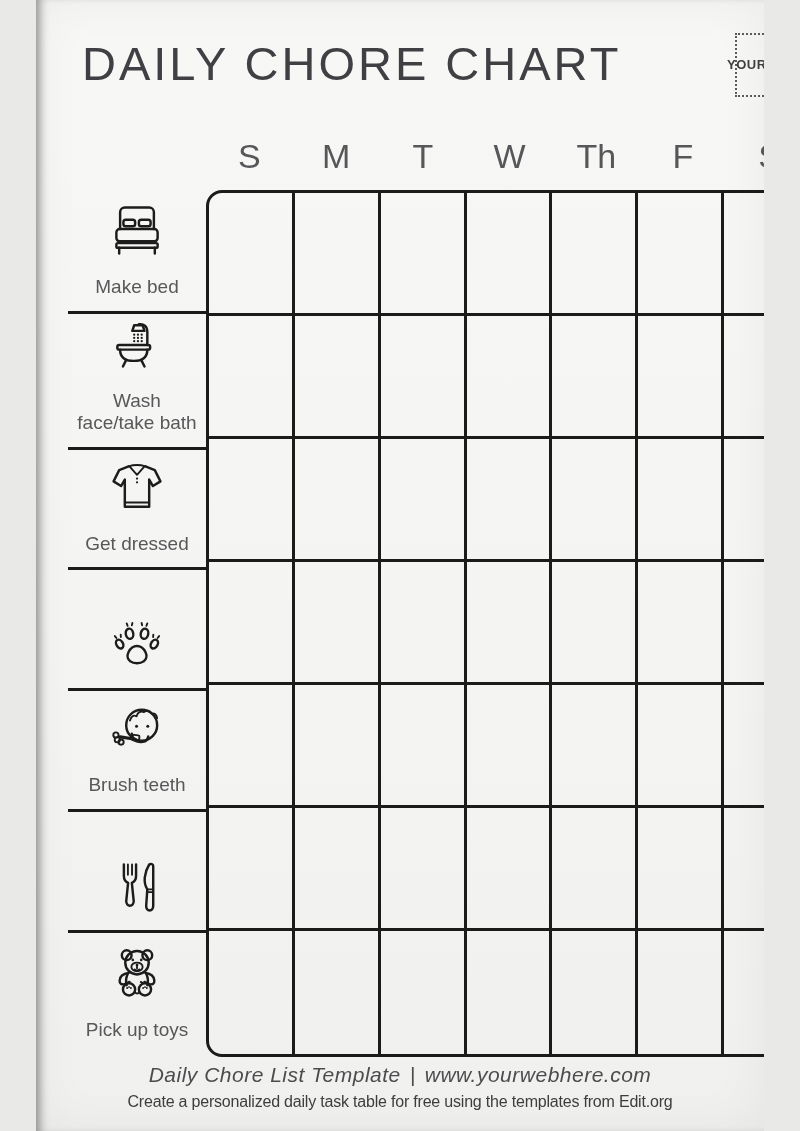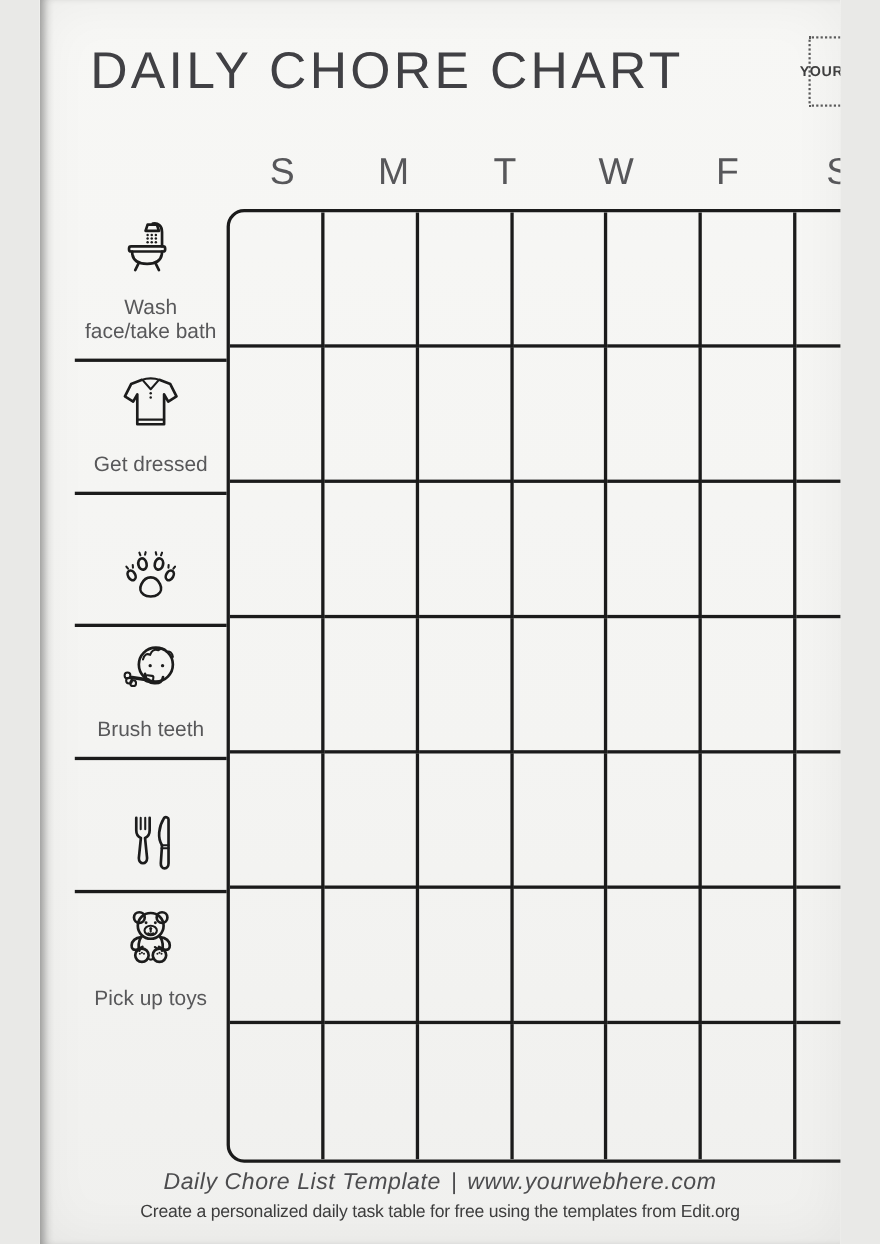--- a/index.html
+++ b/index.html
@@ -85,25 +85,37 @@
   <div class="logo-box">
     <span>YOUR</span>
     <span>LOGO</span>
   </div>
 
   <div class="day-header">
       <div class="day-cell">S</div>
       <div class="day-cell">M</div>
       <div class="day-cell">T</div>
       <div class="day-cell">W</div>
+      <div class="day-cell">Th</div>
       <div class="day-cell">F</div>
       <div class="day-cell">S</div>
     </div>
 
   <div class="labels-col">
+      <div class="label-cell">
+        <span class="chore-icon"><svg viewBox="0 0 64 64">
+    <path d="M14 31 V13 a5 5 0 0 1 5-5 h26 a5 5 0 0 1 5 5 v18"></path>
+    <rect x="17.5" y="21" width="12.5" height="7" rx="2.5"></rect>
+    <rect x="34" y="21" width="12.5" height="7" rx="2.5"></rect>
+    <rect x="10" y="31" width="44" height="13" rx="3.5"></rect>
+    <rect x="10" y="46" width="44" height="5" rx="1.5"></rect>
+    <path d="M13 51 v6 M51 51 v6"></path>
+  </svg></span>
+        <div class="chore-label">Make bed</div>
+      </div>
       <div class="label-cell">
         <span class="chore-icon"><svg viewBox="0 0 64 64">
     <rect x="11" y="33" width="35" height="5" rx="2"></rect>
     <path d="M14 38 c0 8 5 12 14.5 12 c9.5 0 14.5-4 14.5-12"></path>
     <path d="M20 50 l-3 6 M37 50 l3 6"></path>
     <path d="M43 33 V19 c0-6-4-9-9-8"></path>
     <path d="M29 12 h9 l2 6 h-13 z"></path>
     <g class="fill">
       <circle cx="29" cy="22" r="1.2"></circle>
               <circle cx="33" cy="22" r="1.2"></circle>

